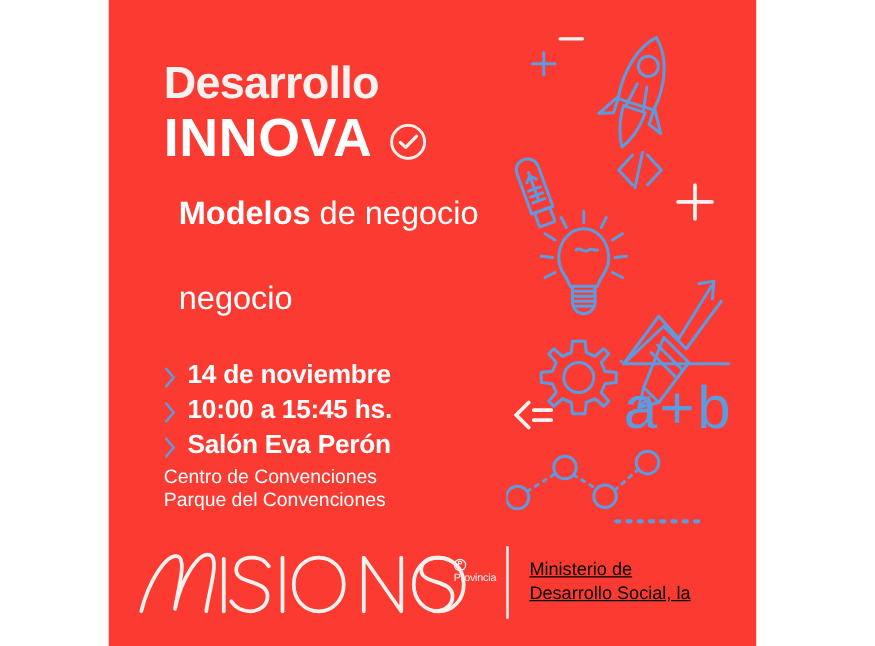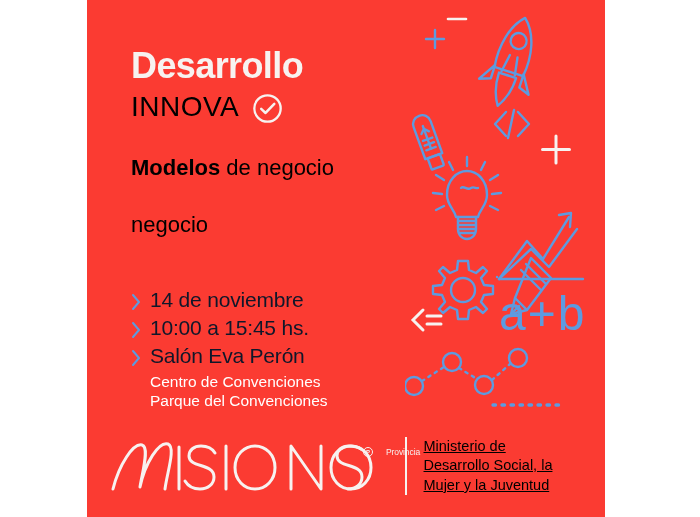--- a/index.html
+++ b/index.html
@@ -52,42 +52,42 @@
   }
   .title-innova-row {
     position: absolute;
     left: 0;
     top: 90px;
     display: flex;
     align-items: center;
     gap: 13px;
   }
   .title-innova {
-    font-size: 28px;
-    font-weight: 400;
-    color: #000000;
+    font-size: 43px;
+    font-weight: 700;
+    color: #ffffff;
     letter-spacing: 0.5px;
     line-height: 1;
     white-space: nowrap;
   }
   .check-circle {
     width: 31px;
     height: 31px;
     flex: 0 0 auto;
     margin-top: 3px;
   }
 
   .subtitle {
     position: absolute;
-    left: 0;
+    left: 12px;
     top: 154px;
     width: 270px;
-    font-size: 22px;
+    font-size: 26px;
     font-weight: 400;
-    color: #000000;
+    color: #ffffff;
     line-height: 1.3;
   }
   .subtitle b {
     font-weight: 700;
   }
 
   
   .details {
     position: absolute;
     left: 0;
@@ -101,28 +101,27 @@
     margin-bottom: 3px;
   }
   .chev {
     flex: 0 0 auto;
     width: 10px;
     height: 22px;
     margin-top: 3px;
   }
   .detail-strong {
     font-size: 21px;
-    font-weight: 400;
-    color: #0f172a;
+    font-weight: 700;
+    color: #ffffff;
     line-height: 1.16;
     letter-spacing: -0.2px;
     white-space: nowrap;
   }
   .venue-sub {
-    margin-left: 19px;
     margin-top: 1px;
     font-size: 15.5px;
     font-weight: 400;
     color: #FFFFFF;
     line-height: 1.25;
   }
 
   
   .footer {
     position: absolute;
@@ -143,21 +142,22 @@
   .brand-sup {
     position: absolute;
     left: 254px;
     top: 12px;
     font-size: 8.5px;
     color: #F7F2F0;
     letter-spacing: -0.1px;
     white-space: nowrap;
     display: flex;
     align-items: flex-start;
-    gap: 13px;
+    gap: 0;
+    flex-direction: column;
   }
   .sup-p {
     display: inline-block;
     width: 8px;
     height: 8px;
     border: 1px solid #F7F2F0;
     border-radius: 50%;
     font-size: 6px;
     line-height: 8px;
     text-align: center;
@@ -175,21 +175,21 @@
     color: #000000;
     line-height: 1.34;
     font-weight: 400;
     text-decoration: underline;
   }
 
   
   .icons {
     position: absolute;
     right: 0;
-    top: 0;
+    top: 12px;
     width: 200px;
     height: 430px;
   }
   .icons svg { display: block; }
 </style>
 </head>
 <body>
 
 <div class="canvas">
   <div class="poster">
@@ -368,18 +368,17 @@
           <span class="sup-p">P</span>
           <span>Provincia</span>
         </div>
       </div>
 
       <div class="divider"></div>
 
       <div class="ministry">
         <span>Ministerio de</span><br>
         <span>Desarrollo Social, la</span><br>
-        <span>Mujer y la Juventud</span>
       </div>
     </div>
 
   </div>
 </div>
 
 </body></html>

